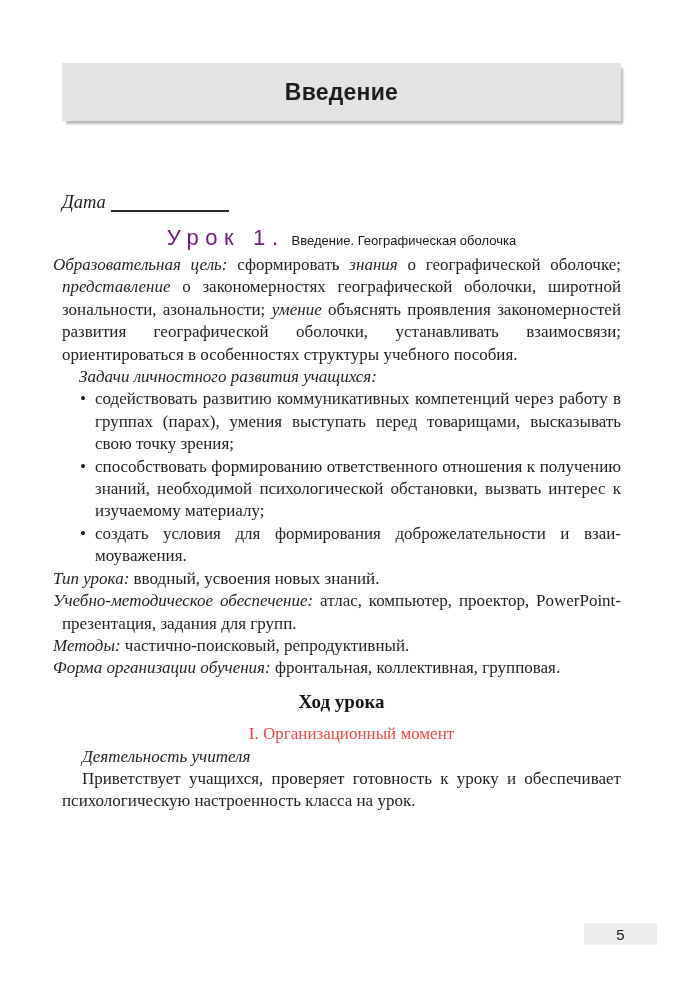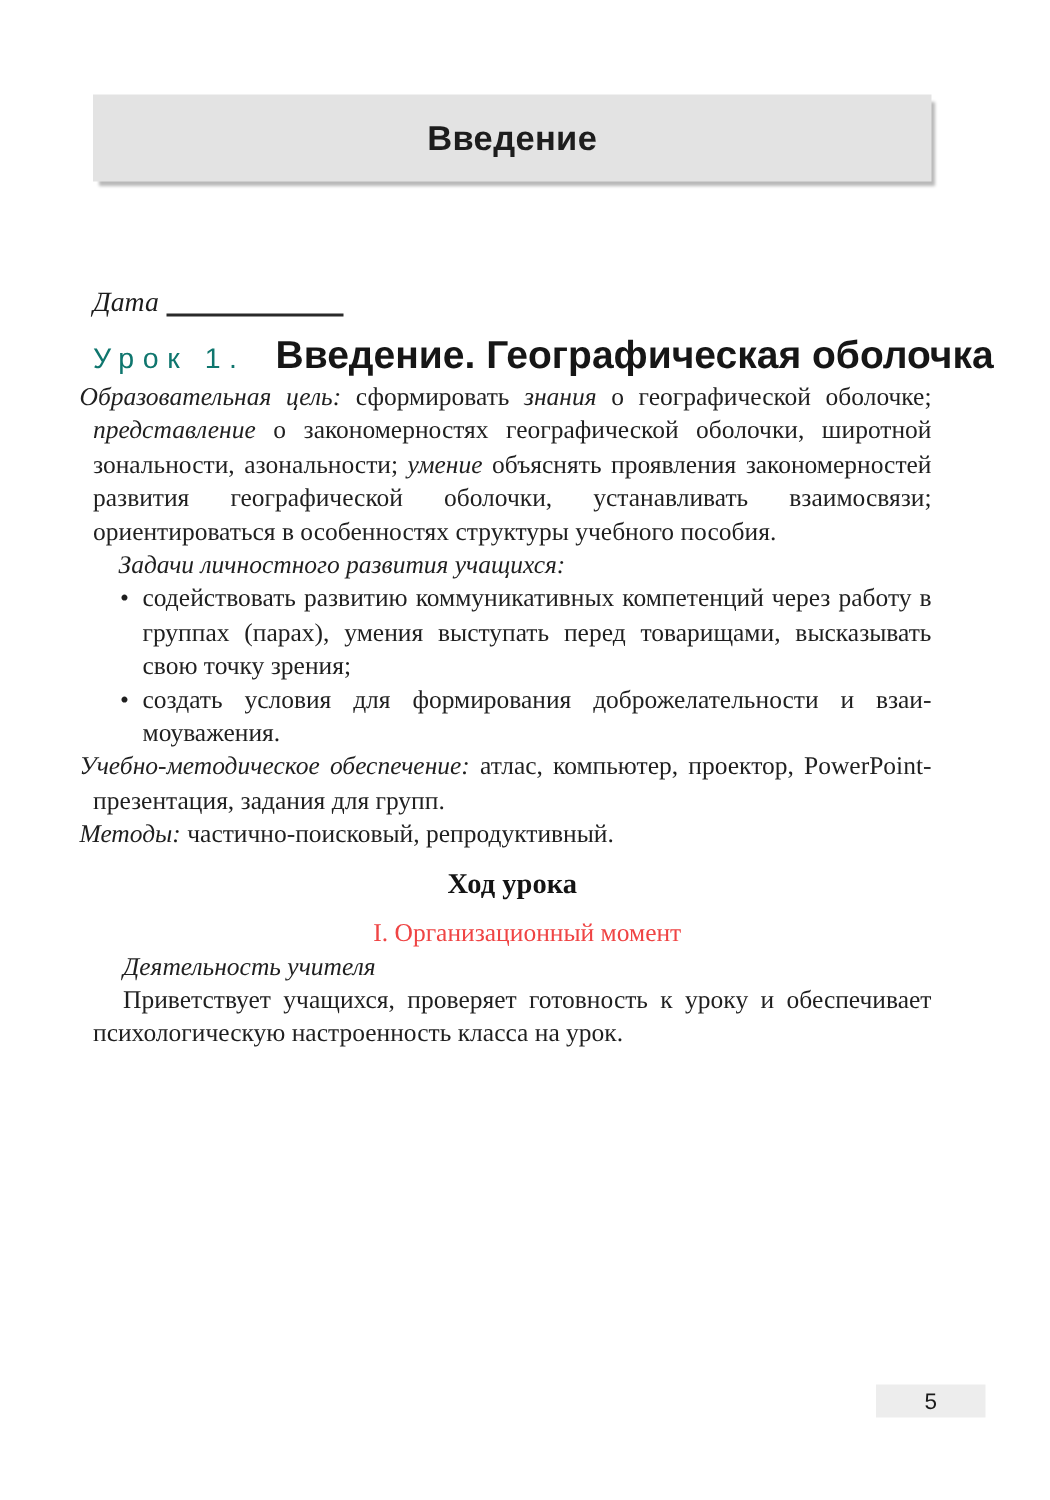--- a/index.html
+++ b/index.html
@@ -38,24 +38,24 @@
     margin-left: 5px; vertical-align: -4px;
   }
 
   
   .lesson-heading {
     position: absolute; left: 62px; top: 216px; width: 559px;
     margin: 0; text-align: center; white-space: nowrap;
     font-family: "Liberation Sans", sans-serif; font-weight: 400;
   }
   .lesson-number {
-    font-size: 19px; letter-spacing: 0.3em; color: #0f766e; font-weight: 400;
-    margin-right: 20px;
+    font-size: 22px; letter-spacing: 0.3em; color: #701a75; font-weight: 400;
+    margin-right: 7px;
   }
-  .lesson-title { font-size: 26px; font-weight: 700; color: #161616; }
+  .lesson-title { font-size: 13px; font-weight: 400; color: #161616; }
 
   
   .body-col {
     position: absolute; left: 62px; top: 254px; width: 559px;
     font-size: 17px; line-height: 22.4px; text-align: justify;
     hyphens: manual;
   }
   .body-col p, .body-col ul, .body-col h2 { margin: 0; padding: 0; }
 
   .hang { padding-left: 26px; text-indent: -26px; }
@@ -100,30 +100,35 @@
   </h1>
 
   <div class="body-col">
 
     <p class="hang"><span class="bi">Образовательная цель:</span><span> сформировать </span><span class="em">знания</span><span> о географической обо­лочке; </span><span class="em">представление</span><span> о закономерностях географической обо­лочки, широтной зональности, азональности; </span><span class="em">умение</span><span> объяснять проявления закономерностей развития географической оболоч­ки, устанавливать взаимосвязи; ориентироваться в особенностях структуры учебного пособия.</span></p>
 
     <p><span class="bi">Задачи личностного развития учащихся:</span></p>
 
     <ul class="tasks-list">
       <li><span class="bullet-marker">•</span><span>содействовать развитию коммуникативных компетенций через ра­боту в группах (парах), умения выступать перед товарищами, вы­сказывать свою точку зрения;</span></li>
+      <li><span class="bullet-marker">•</span><span>способствовать формированию ответственного отношения к полу­чению знаний, необходимой психологической обстановки, вызвать интерес к изучаемому материалу;</span></li>
       <li><span class="bullet-marker">•</span><span>создать условия для формирования доброжелательности и взаи­моуважения.</span></li>
     </ul>
 
+    <p class="hang"><span class="bi">Тип урока:</span>
+      <span>вводный, усвоения новых знаний.</span></p>
 
     <p class="hang"><span class="bi">Учебно-методическое обеспечение:</span>
       <span>атлас, компьютер, проектор, PowerPoint-презентация, задания для групп.</span></p>
 
     <p class="hang"><span class="bi">Методы:</span>
       <span>частично-поисковый, репродуктивный.</span></p>
 
+    <p class="hang"><span class="bi">Форма организации обучения:</span>
+      <span>фронтальная, коллективная, групповая.</span></p>
 
     <h2 class="course-heading">Ход урока</h2>
 
     <p class="stage-title">I. Организационный момент</p>
     <p class="teacher-label">Деятельность учителя</p>
     <p class="teacher-text">Приветствует учащихся, проверяет готовность к уроку и обеспечи­вает психологическую настроенность класса на урок.</p>
 
   </div>
 
   <div class="page-num-box">

